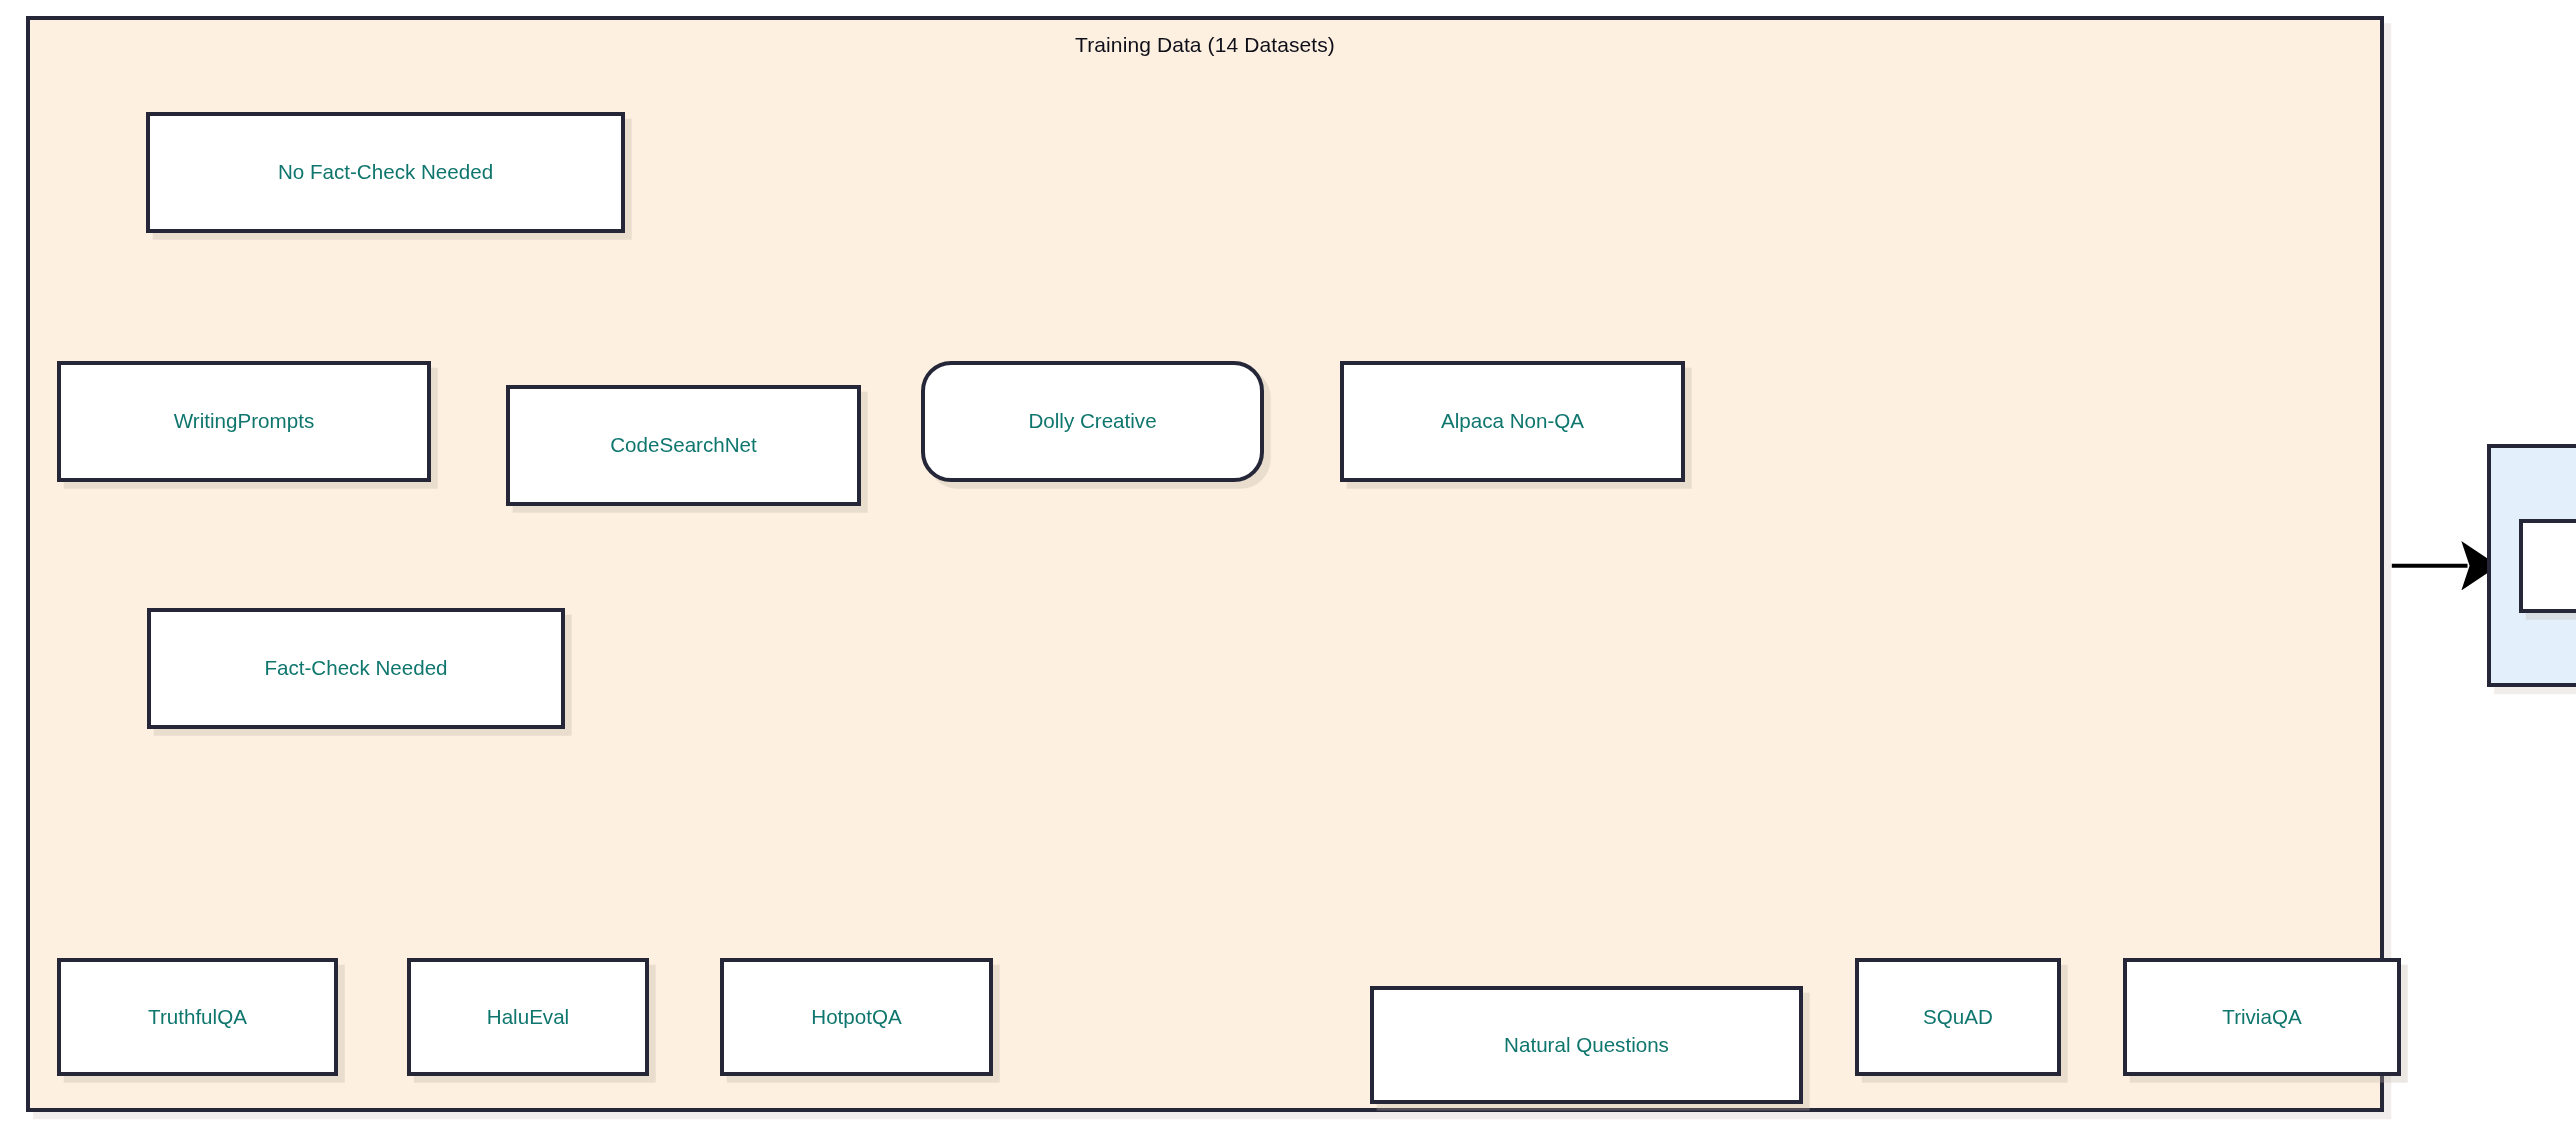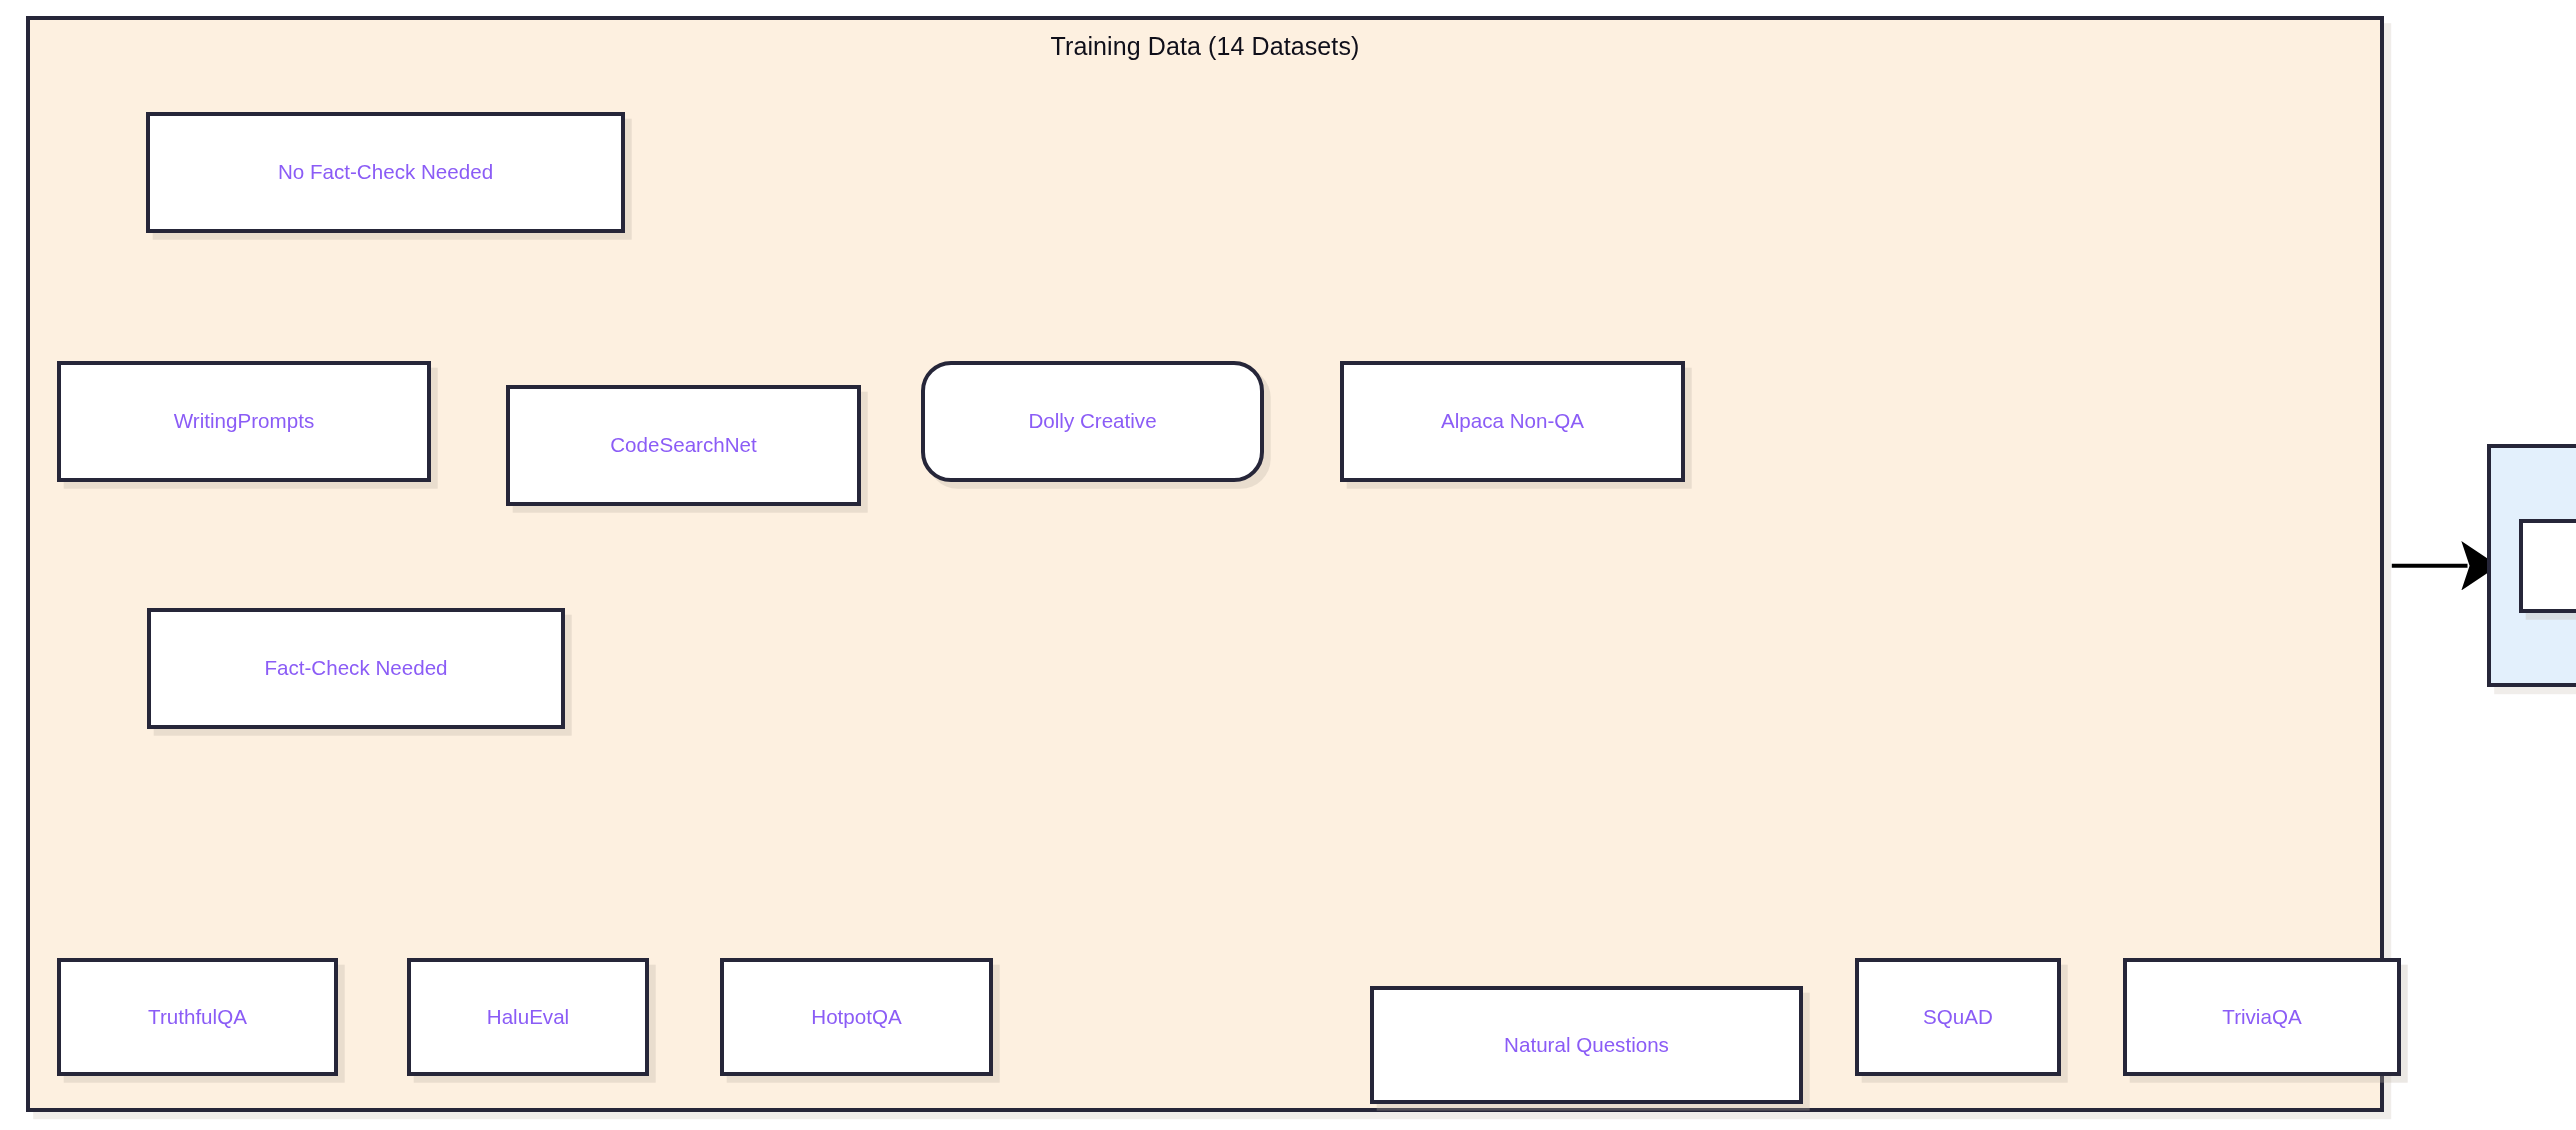--- a/index.html
+++ b/index.html
@@ -21,35 +21,35 @@
     background:#fdf0e0;
   }
   #cluster-sentinel{
     left:2487px;top:444px;width:1315px;height:243px;
     background:#e3f0fc;
   }
   .cluster-title{
     position:absolute;left:0;right:0;
     text-align:center;
     color:#0f0f1a;
-    font-size:25px;
+    font-size:21px;
     line-height:1;
     letter-spacing:0.1px;
   }
   #cluster-training .cluster-title{top:14.4px;}
   #cluster-sentinel .cluster-title{top:15.5px;}
 
   
   .node{
     position:absolute;
     background:#ffffff;
     border:4.6px solid #262639;
     box-sizing:border-box;
     display:flex;align-items:center;justify-content:center;
-    color:#8b5cf6;
+    color:#0f766e;
     font-size:20.6px;
     line-height:1.1;
     text-align:center;
     box-shadow:6.7px 6.7px 0 0 rgba(190,178,164,0.30);
     white-space:nowrap;
   }
 
   
   #edges{position:absolute;left:0;top:0;width:3828px;height:1131px;pointer-events:none;}
   .edge{fill:none;stroke:#000000;stroke-width:8;}

